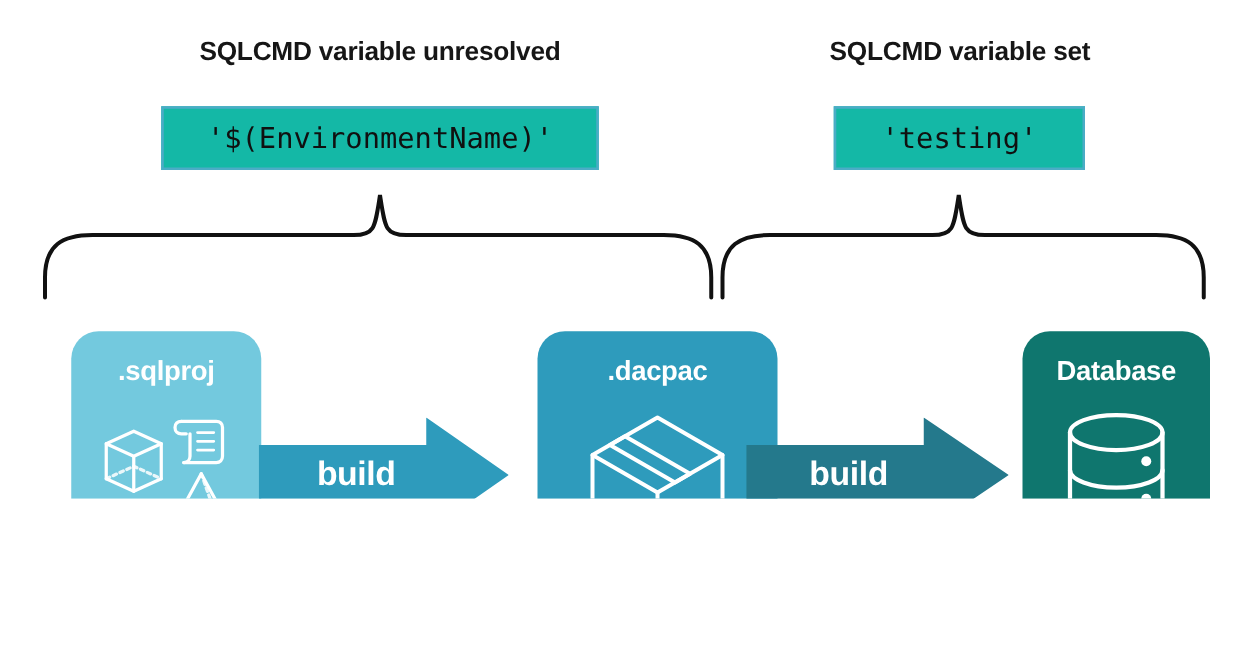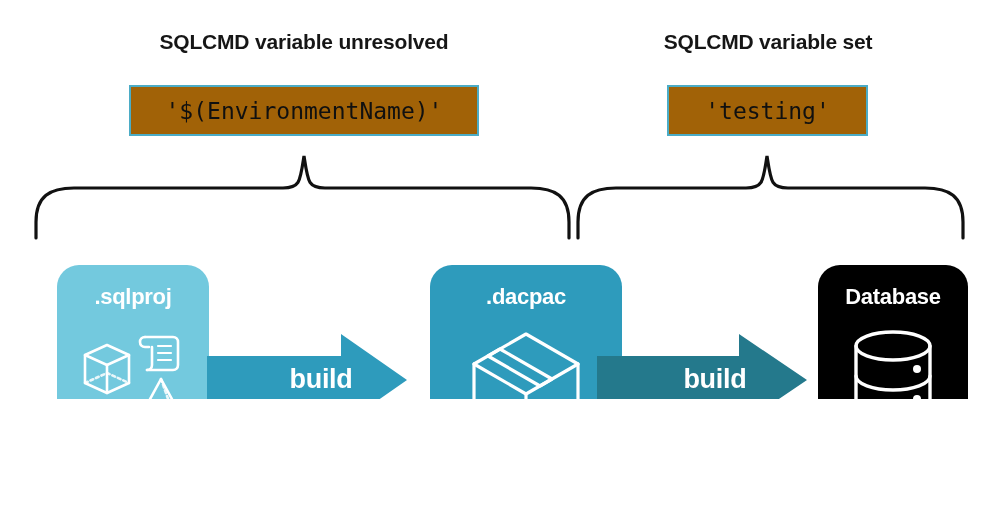--- a/index.html
+++ b/index.html
@@ -30,21 +30,21 @@
     white-space: nowrap;
   }
   #label-left  { left: 4px;   top: 30px;  width: 600px; }
   #label-right { left: 578px; top: 30px;  width: 380px; }
 
   
   .value-box {
     position: absolute;
     box-sizing: border-box;
     border: 2px solid #4BACC6;
-    background: #a16207;
+    background: #14b8a6;
     display: flex;
     align-items: center;
     justify-content: center;
     font-family: "DejaVu Sans Mono", monospace;
     font-size: 23px;
     color: #101010;
     letter-spacing: 0px;
   }
   #box-left  { left: 129px; top: 85px; width: 350px; height: 51px; }
   #box-right { left: 667px; top: 85px; width: 201px; height: 51px; }
@@ -78,42 +78,41 @@
     letter-spacing: -0.3px;
   }
   .card .card-art {
     position: absolute;
     top: 52px;
     left: 0;
     width: 100%;
   }
   #card-sqlproj  { left: 38px;  width: 152px; background: #73C9DE; margin-left: 19px; }
   #card-dacpac   { left: 430px; width: 148px; background: #2E9BBC; padding-left: 44px; }
-  #card-database { left: 818px; width: 150px; background: #000000; }
+  #card-database { left: 818px; width: 150px; background: #0f766e; }
 
   
   .arrow {
     position: absolute;
     top: 334px;
     height: 92px;
   }
   .arrow .arrow-label {
     position: absolute;
     top: 50%;
     transform: translateY(-52%);
     left: 0;
     width: 78%;
     text-align: center;
     font-family: "Liberation Sans", sans-serif;
     font-size: 27px;
     font-weight: bold;
     color: #ffffff;
     letter-spacing: -0.3px;
     pointer-events: none;
-    padding-left: 36px;
   }
   #arrow-build  { left: 207px; width: 200px; }
   #arrow-deploy { left: 597px; width: 210px; }
 </style>
 </head>
 <body>
 
 <div id="stage">
 
   <div class="group-label" id="label-left">SQLCMD variable unresolved</div>

